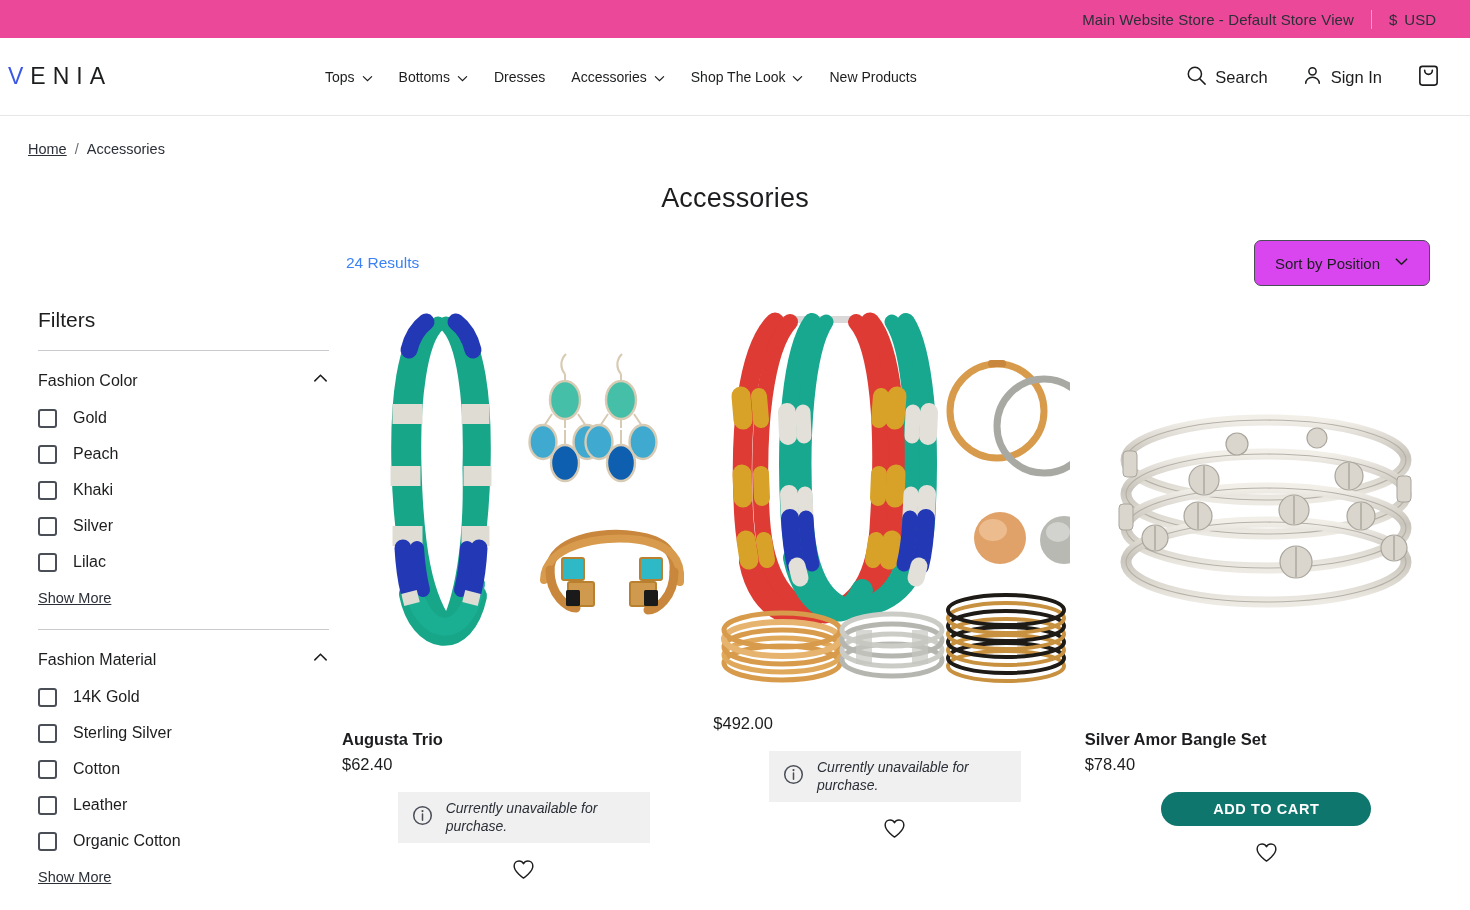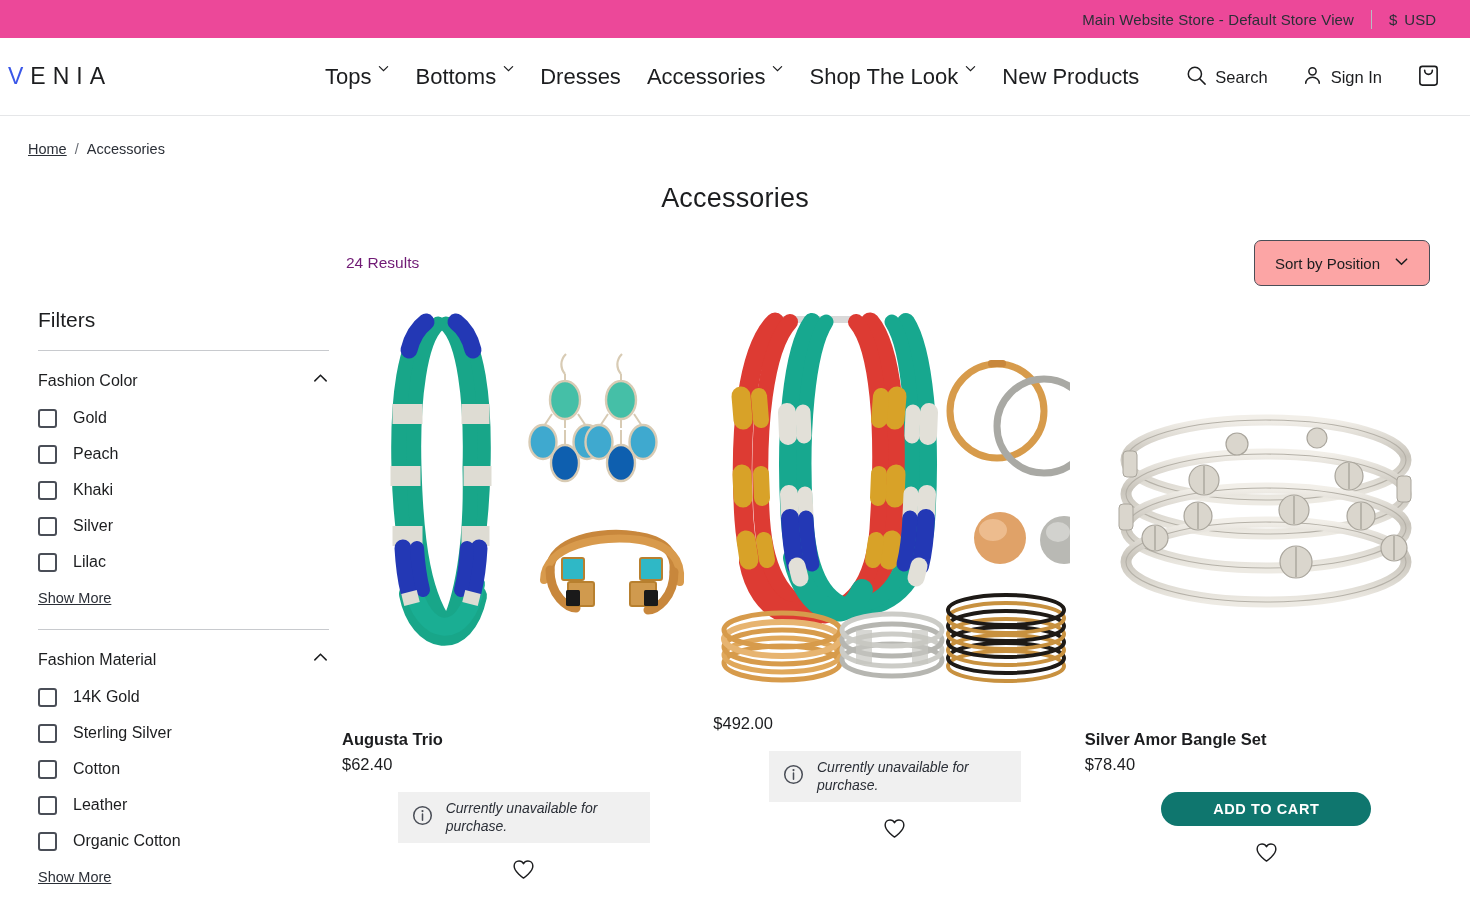--- a/index.html
+++ b/index.html
@@ -36,22 +36,22 @@
     font-size:23px; letter-spacing:7px; font-weight:400;
     color:#1C1D1F; display:flex; align-items:center;
   }
   .logo .v{ color:#3A57E8; }
 
   .mainnav{
     position:absolute; left:325px; top:0; height:78px;
     display:flex; align-items:center; gap:0;
   }
   .navitem{
-    display:flex; align-items:flex-start; gap:7px;
-    font-size:22px; color:#1C1D1F;
+    display:flex; align-items:flex-end; gap:7px;
+    font-size:14px; color:#1C1D1F;
     padding:0 13px; cursor:pointer; white-space:nowrap;
   }
   .navitem:first-child{ padding-left:0; }
   .chev{ display:inline-block; width:11px; height:11px; position:relative; top:-1px; }
   .chev svg{ display:block; }
 
   .header-right{
     position:absolute; right:30px; top:0; height:78px;
     display:flex; align-items:center; gap:0;
   }
@@ -76,25 +76,25 @@
     text-align:center; font-size:27px; font-weight:400;
     color:#1C1D1F; margin-top:26px; letter-spacing:.2px;
   }
 
   
   .toolbar{
     margin-top:26px; padding:0 40px 0 346px;
     display:flex; align-items:center; justify-content:space-between;
     height:46px;
   }
-  .results-count{ font-size:15.5px; color:#701a75; }
+  .results-count{ font-size:15.5px; color:#3b82f6; }
   .sort-btn{
     width:176px; height:46px; border:1px solid #4A4E57; border-radius:7px;
     display:flex; align-items:center; justify-content:center; gap:14px;
-    font-size:15px; color:#1C1D1F; background:#fca5a5; cursor:pointer;
+    font-size:15px; color:#1C1D1F; background:#d946ef; cursor:pointer;
   }
 
   
   .content{ display:flex; padding-left:38px; margin-top:22px; }
 
   
   .filters{ width:294px; flex:none; }
   .filters-title{ font-size:21px; color:#1C1D1F; font-weight:400; padding-bottom:18px; }
   .f-rule{ height:1px; background:#C8CACE; width:291px; }
   .fgroup{ padding-top:19px; }

